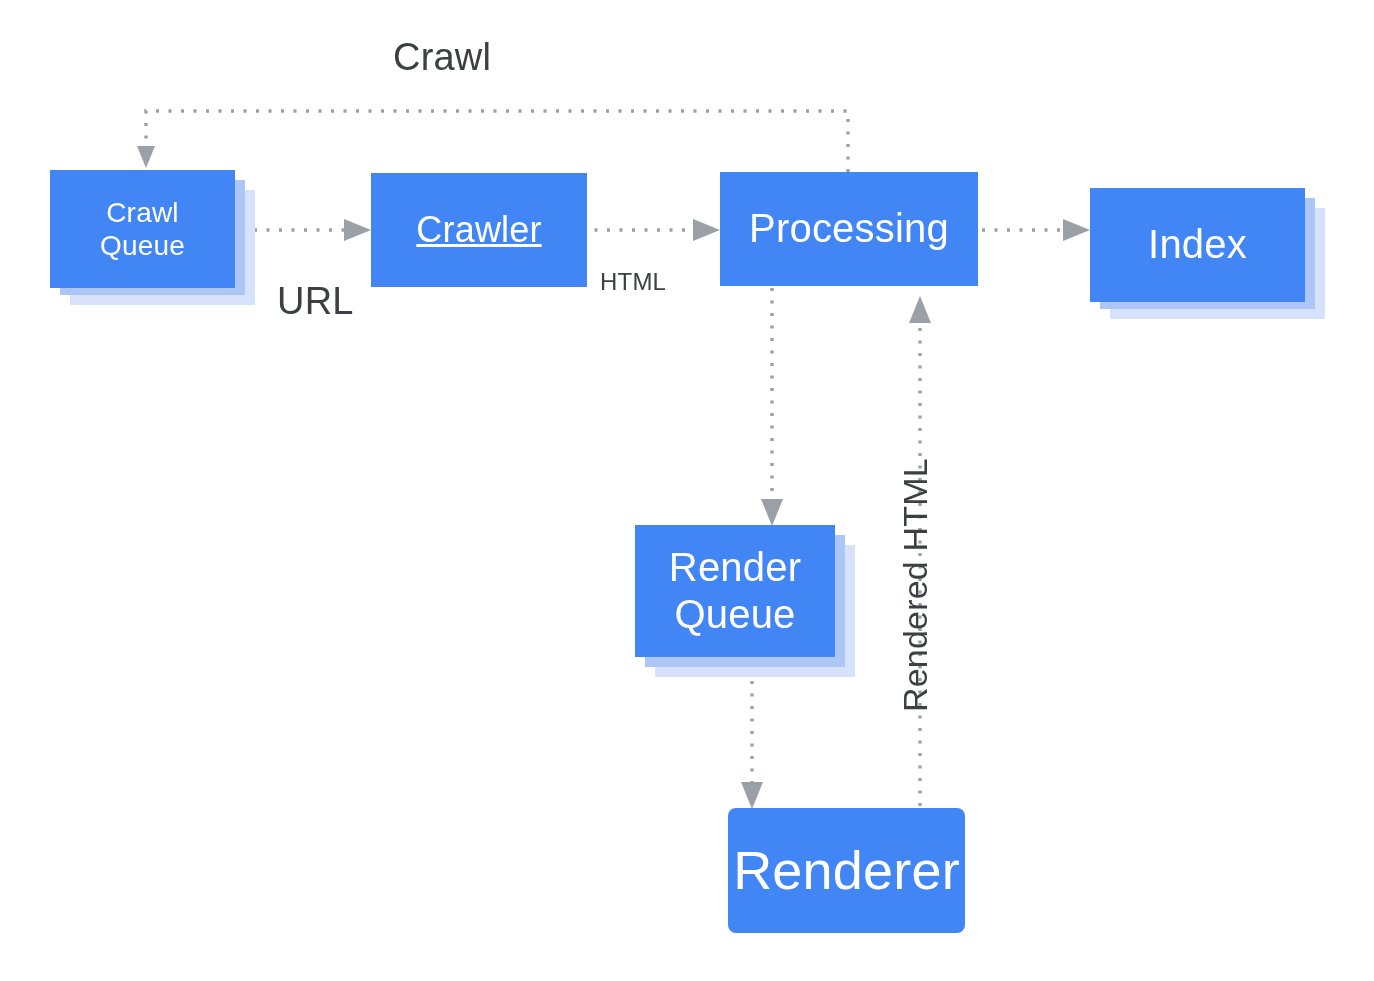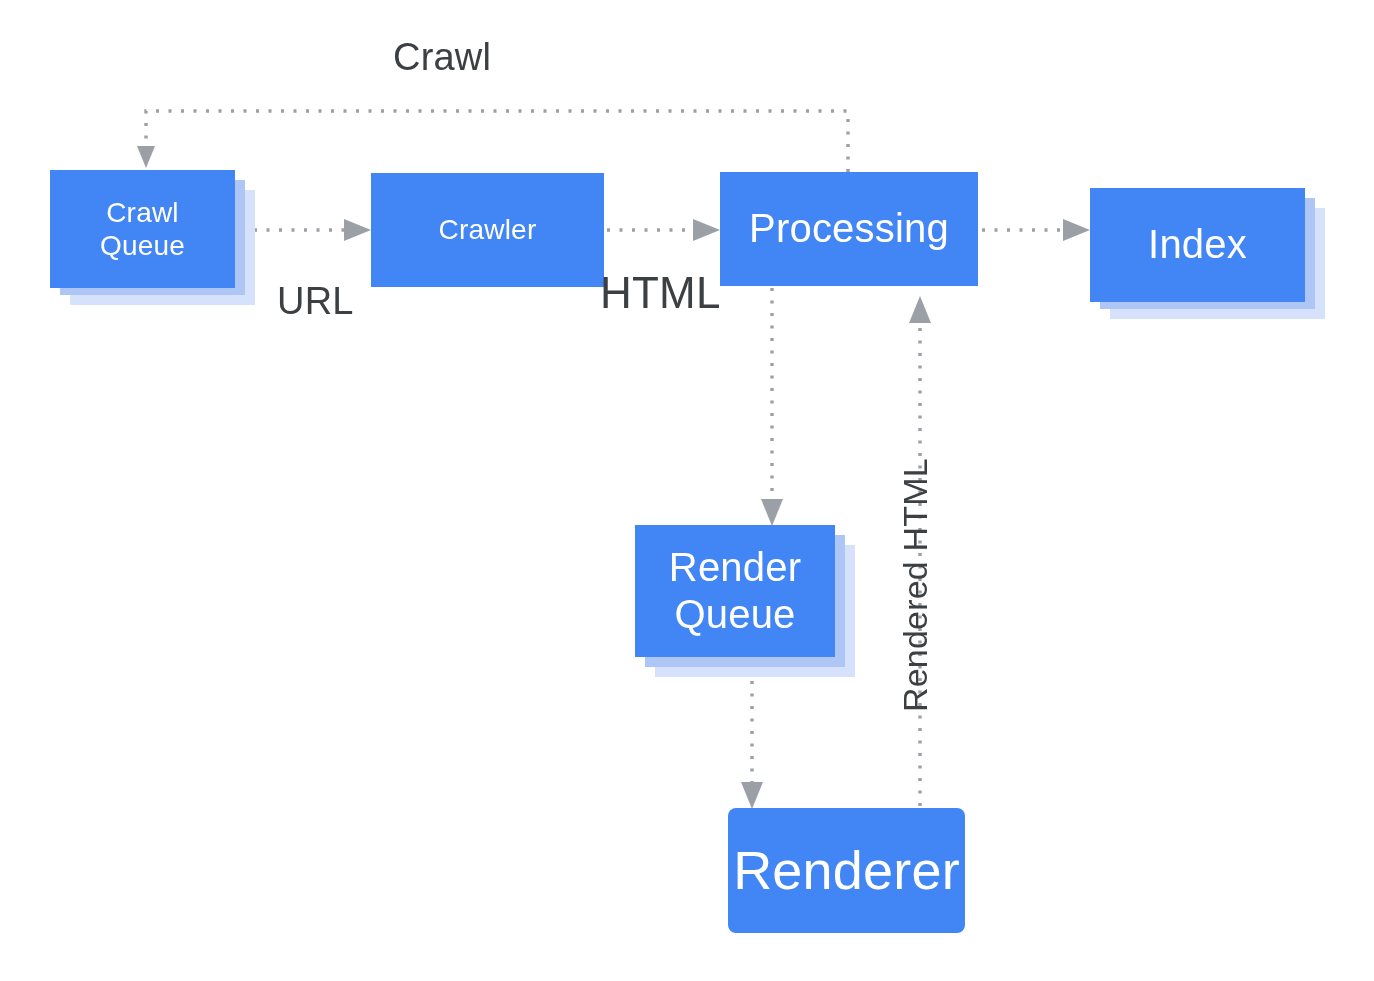--- a/index.html
+++ b/index.html
@@ -122,21 +122,21 @@
   </svg>
 
   <div class="node" style="left:50px; top:170px; width:205px; height:135px;">
     <div class="shadow2" style="left:20px; top:20px; width:185px; height:115px;"></div>
     <div class="shadow1" style="left:10px; top:10px; width:185px; height:115px;"></div>
     <div class="face" style="left:0px; top:0px; width:185px; height:118px; font-size:28px;">Crawl
 Queue</div>
   </div>
 
   <div class="node" style="left:371px; top:173px; width:207px; height:114px;">
-    <div class="face" style="left:0px; top:0px; width:233px; height:114px; font-size:28px;">Crawler</div>
+    <div class="face" style="left:0px; top:0px; width:216px; height:114px; font-size:36px;text-decoration:underline;">Crawler</div>
   </div>
 
   <div class="node" style="left:720px; top:172px; width:258px; height:134px;">
     <div class="face" style="left:0px; top:0px; width:258px; height:114px; font-size:40px;">Processing</div>
   </div>
 
   <div class="node" style="left:1090px; top:188px; width:277px; height:131px;">
     <div class="shadow2" style="left:20px; top:20px; width:215px; height:111px;"></div>
     <div class="shadow1" style="left:10px; top:10px; width:215px; height:111px;"></div>
     <div class="face" style="left:0px; top:0px; width:215px; height:114px; font-size:40px;">Index</div>
@@ -150,17 +150,17 @@
   </div>
 
   <div class="node" style="left:728px; top:808px; width:237px; height:125px;">
     <div class="face" style="left:0px; top:0px; width:237px; height:125px; font-size:54px;border-radius:8px;">Renderer</div>
   </div>
 
   <div class="edge-label" style="left:393px; top:36px; font-size:38px;">Crawl</div>
 
   <div class="edge-label" style="left:277px; top:280px; font-size:38px;">URL</div>
 
-  <div class="edge-label" style="left:600px; top:268px; font-size:44px;">HTML</div>
+  <div class="edge-label" style="left:600px; top:268px; font-size:24px;">HTML</div>
 
   <div class="edge-label rot" style="left:896px; top:712px; font-size:34px;">Rendered HTML</div>
 
 </div>
 
 </body></html>

